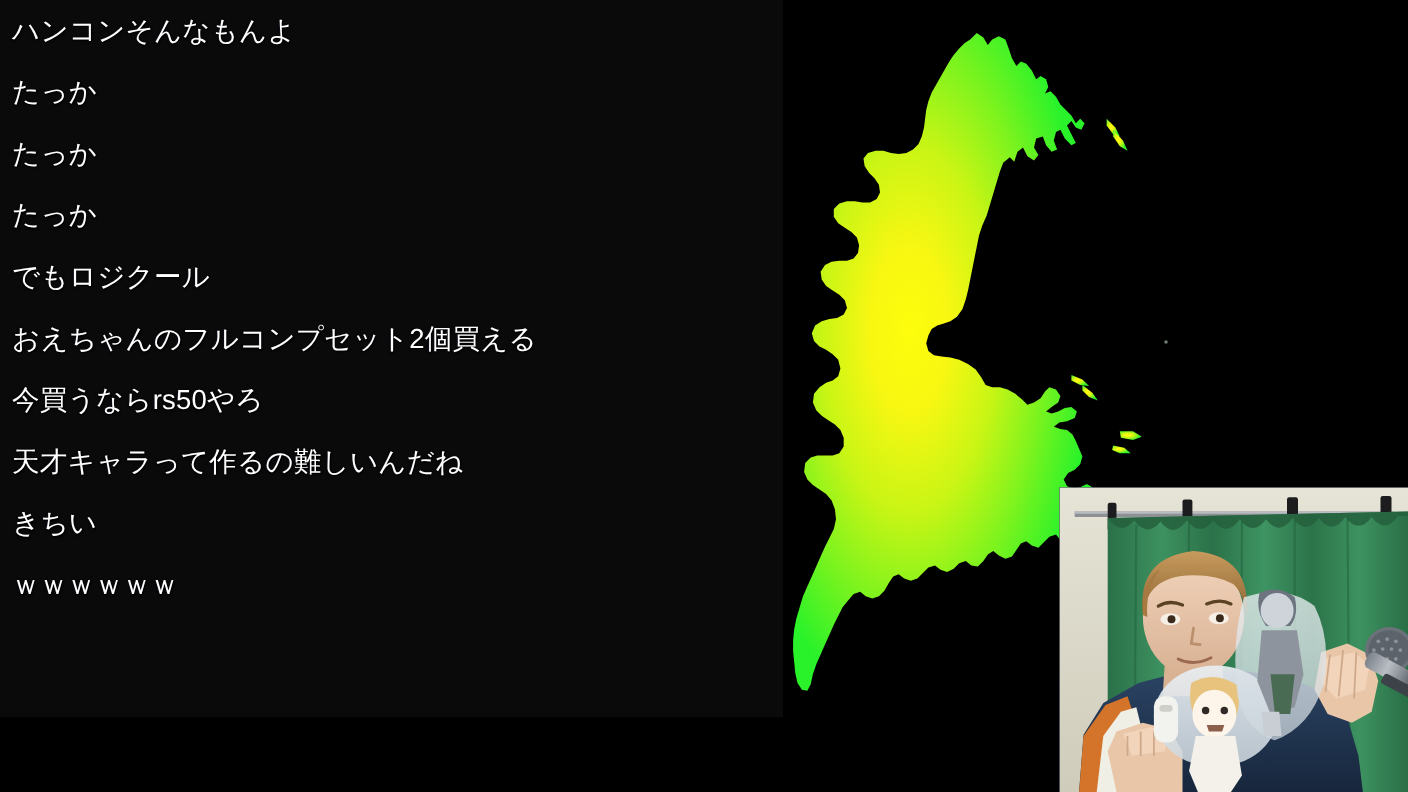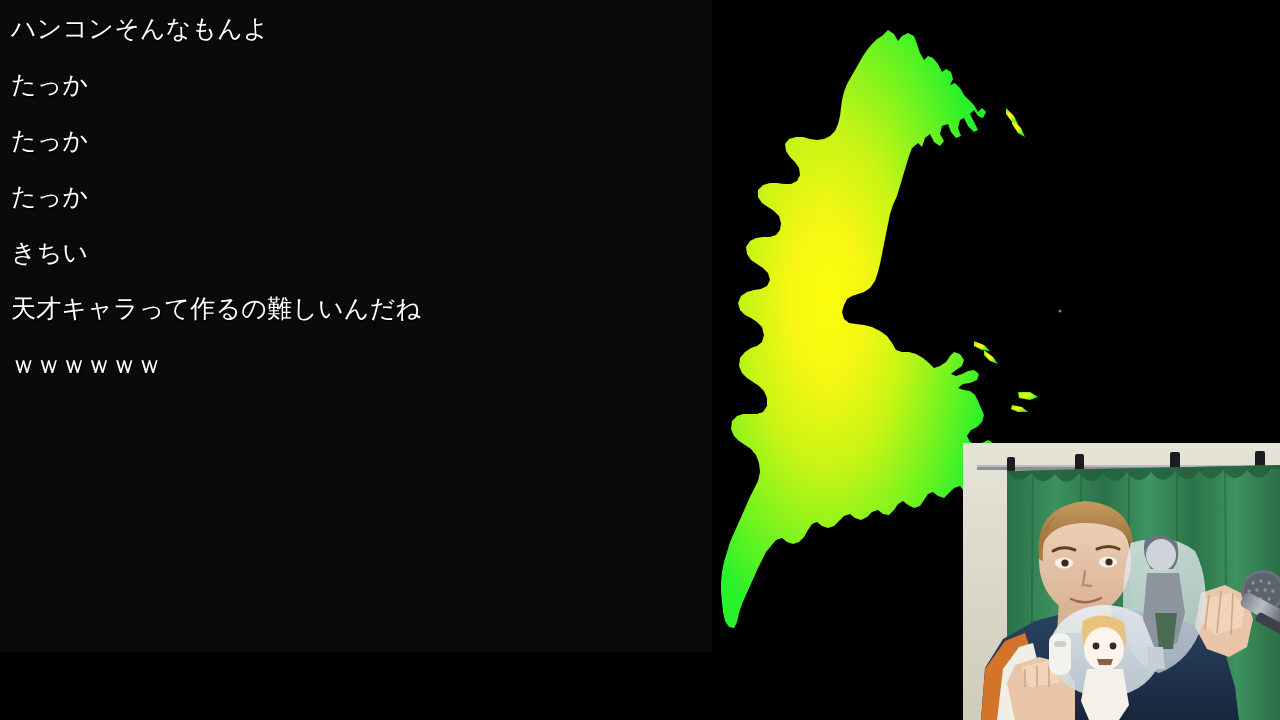--- a/index.html
+++ b/index.html
@@ -82,22 +82,25 @@
 <body>
 
 <div id="stage">
 
   <div id="chat-panel">
     <div id="chat-list">
       <div class="chat-message">ハンコンそんなもんよ</div>
       <div class="chat-message">たっか</div>
       <div class="chat-message">たっか</div>
       <div class="chat-message">たっか</div>
+      <div class="chat-message">でもロジクール</div>
+      <div class="chat-message">おえちゃんのフルコンプセット2個買える</div>
+      <div class="chat-message">今買うならrs50やろ</div>
+      <div class="chat-message">天才キャラって作るの難しいんだね</div>
       <div class="chat-message">きちい</div>
-      <div class="chat-message">天才キャラって作るの難しいんだね</div>
       <div class="chat-message">ｗｗｗｗｗｗ</div>
     </div>
   </div>
 
   <div id="video-area">
 
     <div id="map-layer">
       <svg viewBox="0 0 568 720" preserveAspectRatio="none" xmlns="http://www.w3.org/2000/svg">
         <defs>
           <radialGradient id="mapGrad" cx="0.37" cy="0.45" r="0.58">

